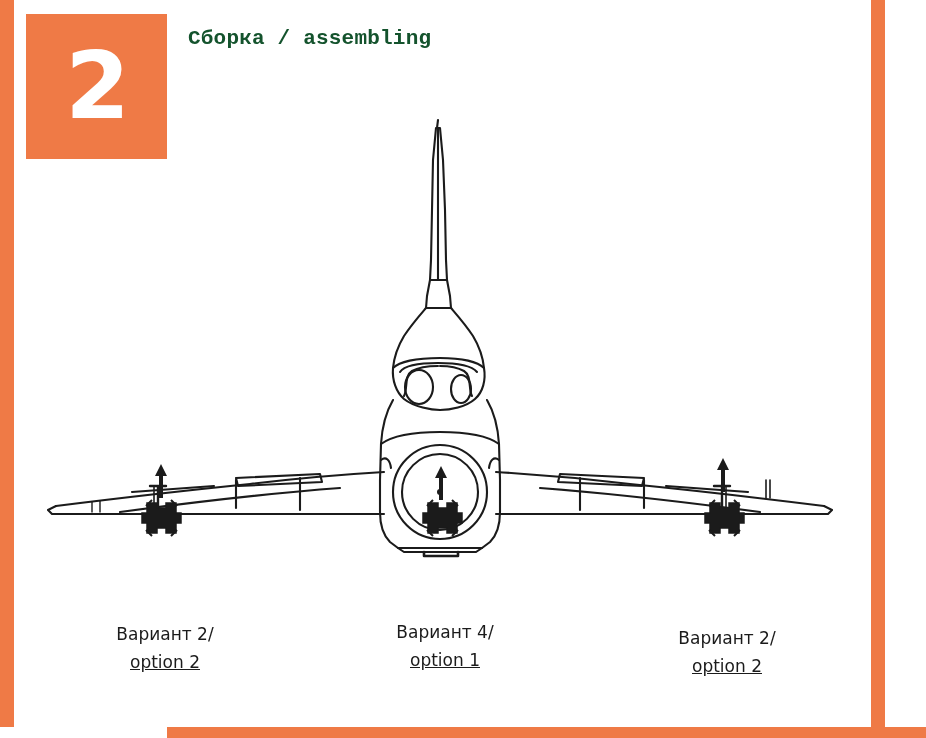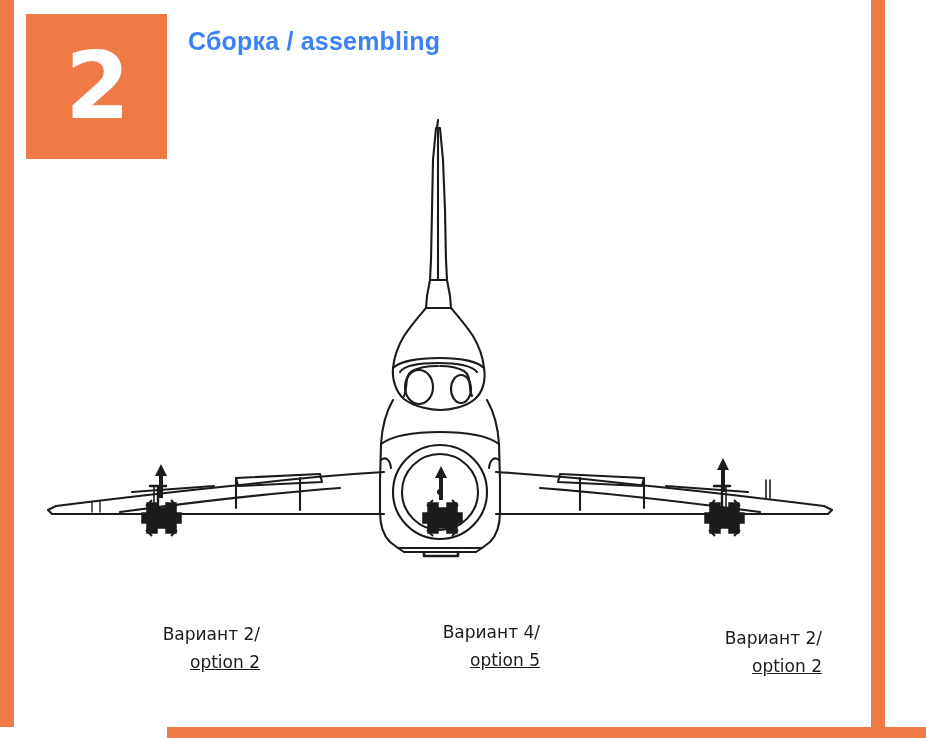--- a/index.html
+++ b/index.html
@@ -74,40 +74,40 @@
     line-height: 145px;
     text-align: center;
     letter-spacing: -2px;
   }
 
   
   .title {
     position: absolute;
     left: 188px;
     top: 27px;
-    font-family: Liberation Sans, sans-serif;
+    font-family: Liberation Mono, monospace;
     font-weight: bold;
-    font-size: 25px;
-    color: #3b82f6;
+    font-size: 21px;
+    color: #14532d;
     letter-spacing: 0.2px;
   }
 
   
   .drawing {
     position: absolute;
     left: 0;
     top: 100px;
     width: 926px;
     height: 480px;
   }
 
   
   .caption {
     position: absolute;
-    text-align: right;
+    text-align: center;
     font-family: "DejaVu Sans", sans-serif;
     font-size: 17px;
     color: #1b1b1b;
     line-height: 28px;
   }
   .caption .l2 { display: block; text-decoration: underline; }
 
   .caption-left   { left: 70px;  top: 620px; width: 190px; }
   .caption-center { left: 350px; top: 618px; width: 190px; }
   .caption-right  { left: 632px; top: 624px; width: 190px; }
@@ -224,21 +224,21 @@
     </svg>
   </div>
 
   <div class="caption caption-left">
     <span>Вариант 2/</span>
     <span class="l2">option 2</span>
   </div>
 
   <div class="caption caption-center">
     <span>Вариант 4/</span>
-    <span class="l2">option 5</span>
+    <span class="l2">option 1</span>
   </div>
 
   <div class="caption caption-right">
     <span>Вариант 2/</span>
     <span class="l2">option 2</span>
   </div>
 
 </div>
 
 </body></html>

